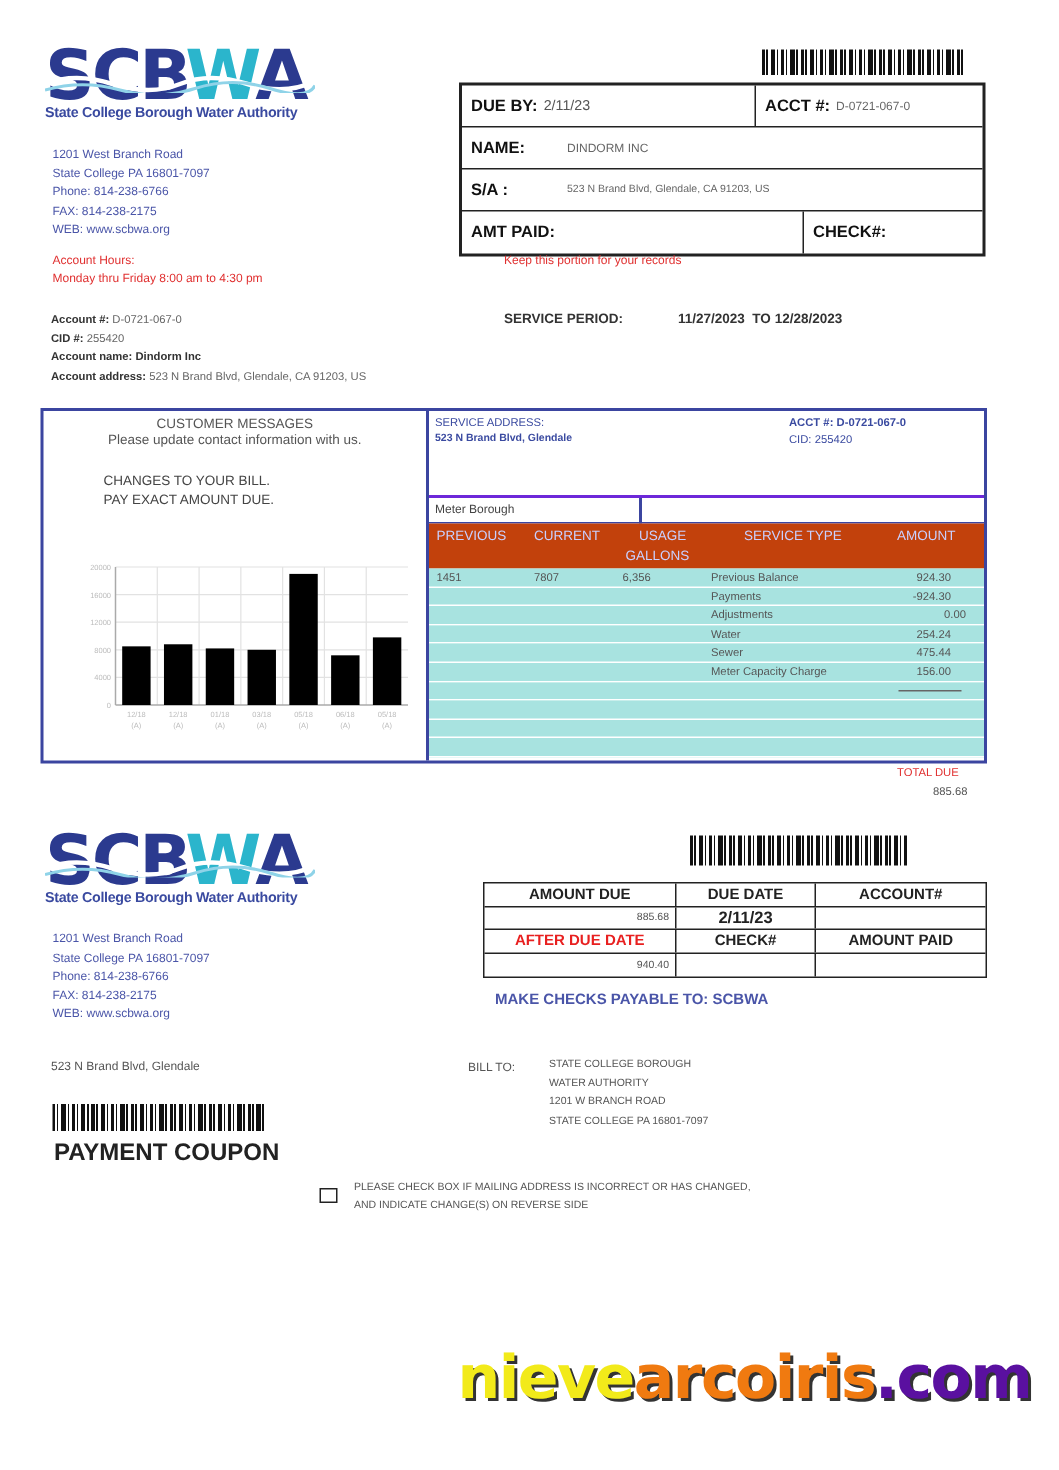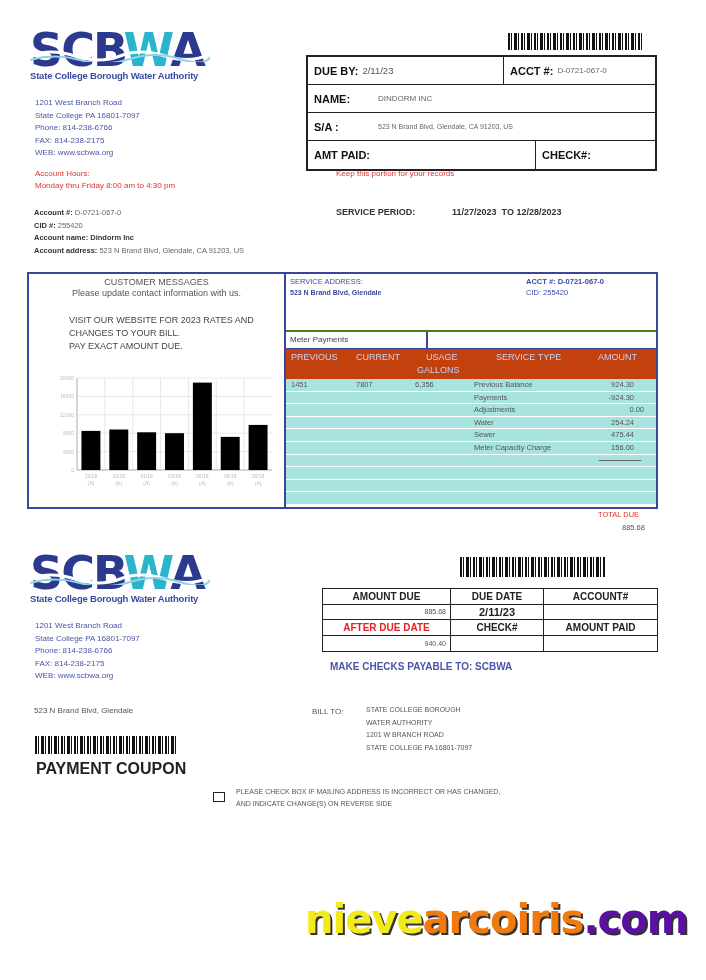--- a/index.html
+++ b/index.html
@@ -37,21 +37,21 @@
 
   
   .panel { position: absolute; left: 27px; top: 272px; width: 631px; height: 237px; border: 2px solid #3b45a0; }
   .left-col { position: absolute; left: 0; top: 0; width: 257px; height: 233px; border-right: 2px solid #3b45a0; }
   .msg-title { text-align: center; font-size: 9px; color: #555; margin-top: 3px; }
   .msg-sub { text-align: center; font-size: 9px; color: #555; margin-top: 1px; }
   .msg-body { margin: 16px 0 0 40px; font-size: 9px; line-height: 13px; color: #444; }
 
   .chart { position: absolute; left: 18px; top: 100px; width: 230px; height: 118px; }
   .right-col { position: absolute; left: 257px; top: 0; width: 370px; height: 233px; }
-  .svc-head { position: absolute; left: 0; top: 0; width: 370px; height: 58px; border-bottom: 2px solid #4d7c0f; font-size: 7.5px; color: #3a4aa0; }
+  .svc-head { position: absolute; left: 0; top: 0; width: 370px; height: 58px; border-bottom: 2px solid #6d28d9; font-size: 7.5px; color: #3a4aa0; }
   .meter-row { position: absolute; left: 0; top: 58px; width: 370px; height: 17px; border-bottom: 1px solid #3b45a0; font-size: 8px; color: #444; }
   .meter-row .div { position: absolute; left: 140px; top: 0; height: 17px; border-left: 2px solid #3b45a0; }
   .col-head { position: absolute; left: 0; top: 75px; width: 370px; height: 30px; background: #c2410c; color: #c9d0ff; font-size: 9px; }
   .col-head span { position: absolute; top: 3px; }
   .rows { position: absolute; left: 0; top: 105px; width: 370px; height: 128px; }
   .row { position: relative; height: 12.6px; background: #a8e3e0; border-bottom: 1.8px solid #ffffff; font-size: 7.5px; color: #555; }
   .row span { position: absolute; top: 1px; }
   .total-lbl { position: absolute; left: 598px; top: 510px; font-size: 7.5px; color: #e03030; }
   .total-val { position: absolute; left: 622px; top: 523px; font-size: 7.5px; color: #555; }
 
@@ -147,21 +147,20 @@
 <div class="period" style="left:336px;">SERVICE PERIOD:</div>
 <div class="period" style="left:452px;">
   <span>11/27/2023</span>&nbsp;&nbsp;<span>TO</span>&nbsp;<span>12/28/2023</span>
 </div>
 
 <div class="panel">
   <div class="left-col">
     <div class="msg-title">CUSTOMER MESSAGES</div>
     <div class="msg-sub">Please update contact information with us.</div>
     <div class="msg-body">
-      <div>VISIT OUR WEBSITE FOR 2023 RATES AND</div>
       <div>CHANGES TO YOUR BILL.</div>
       <div>PAY EXACT AMOUNT DUE.</div>
     </div>
 
     <svg class="chart" viewBox="0 0 230 118">
       <g id="chart-grid" stroke="#e2e2e2" stroke-width="0.8">
           <line x1="30" x2="225" y1="77.6" y2="77.6"></line>
           <line x1="30" x2="225" y1="59.199999999999996" y2="59.199999999999996"></line>
           <line x1="30" x2="225" y1="40.800000000000004" y2="40.800000000000004"></line>
           <line x1="30" x2="225" y1="22.39999999999999" y2="22.39999999999999"></line>
@@ -212,21 +211,21 @@
   </div>
 
   <div class="right-col">
     <div class="svc-head">
       <div class="abs" style="left:4px; top:3px;">SERVICE ADDRESS:</div>
       <div class="abs" style="left:4px; top:15px; color:#3a4aa0; font-weight:bold; font-size:7px;">523 N Brand Blvd, Glendale</div>
       <div class="abs" style="left:240px; top:3px; font-weight:bold;"><span>ACCT #:</span> <span>D-0721-067-0</span></div>
       <div class="abs" style="left:240px; top:14px;"><span>CID:</span> <span>255420</span></div>
     </div>
     <div class="meter-row">
-      <span class="abs" style="left:4px; top:3px;">Meter Payments</span>
+      <span class="abs" style="left:4px; top:3px;">Meter Borough</span>
       <div class="div"></div>
     </div>
     <div class="col-head">
       <span style="left:5px;">PREVIOUS</span>
       <span style="left:70px;">CURRENT</span>
       <span style="left:140px;">USAGE</span>
       <span style="left:131px; top:16px;">GALLONS</span>
       <span style="left:210px;">SERVICE TYPE</span>
       <span style="left:312px;">AMOUNT</span>
     </div>

